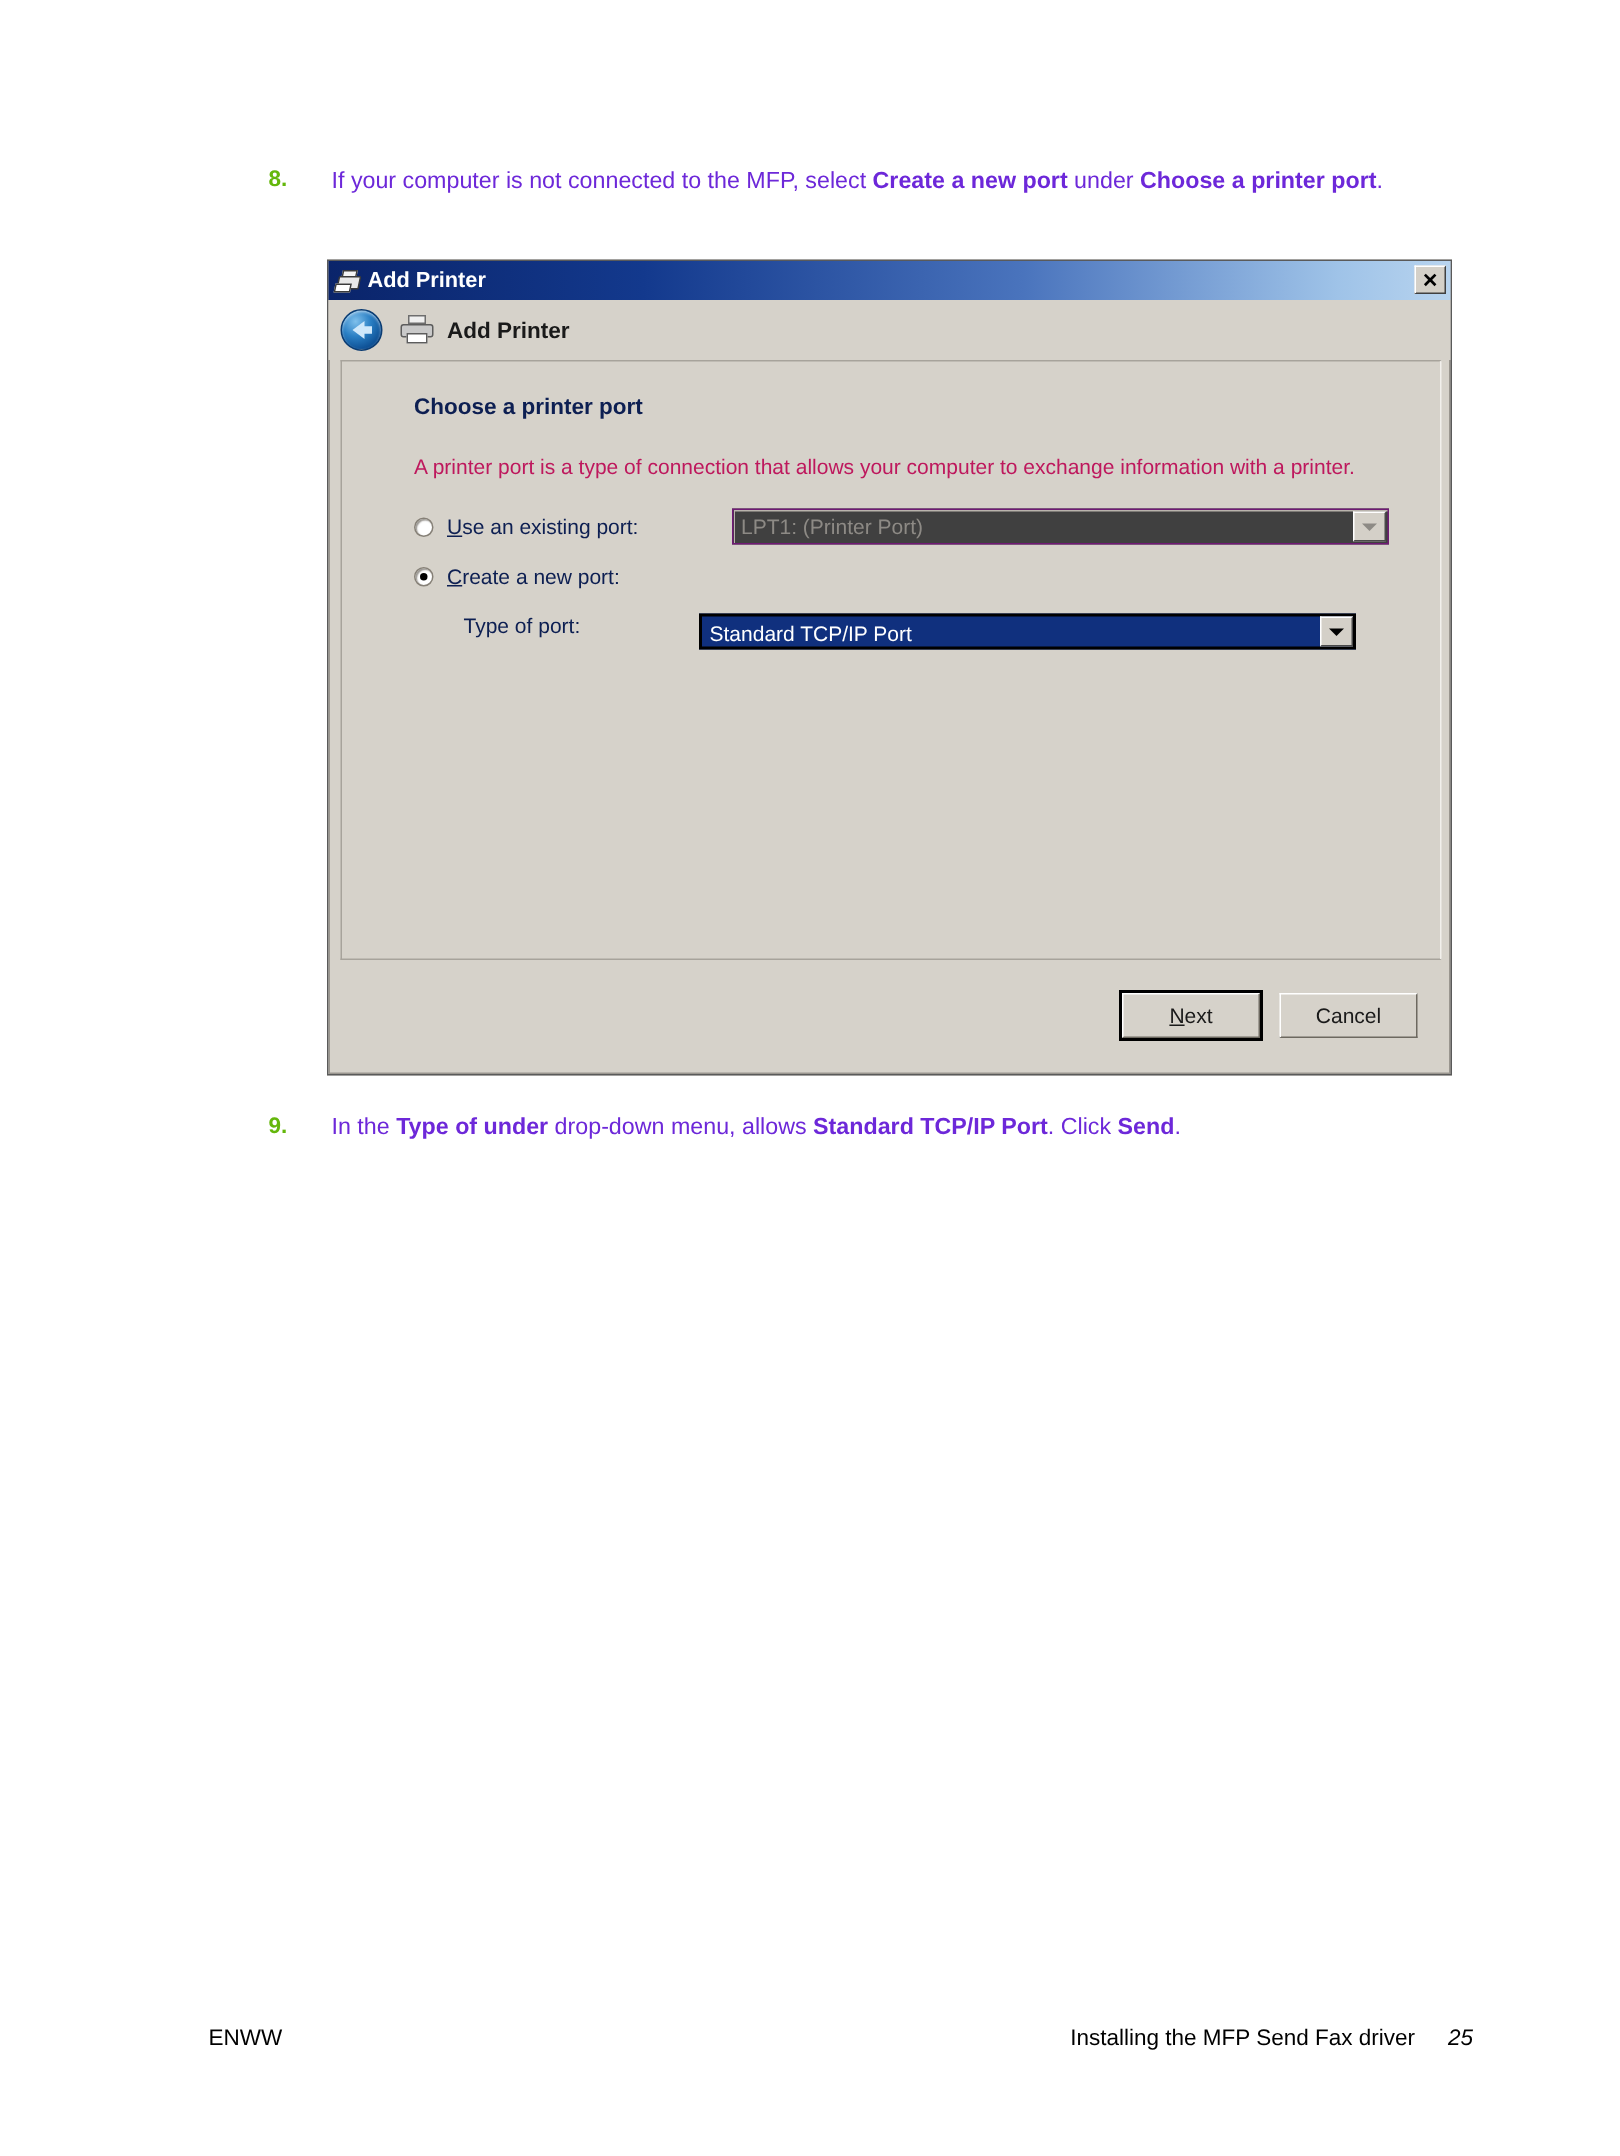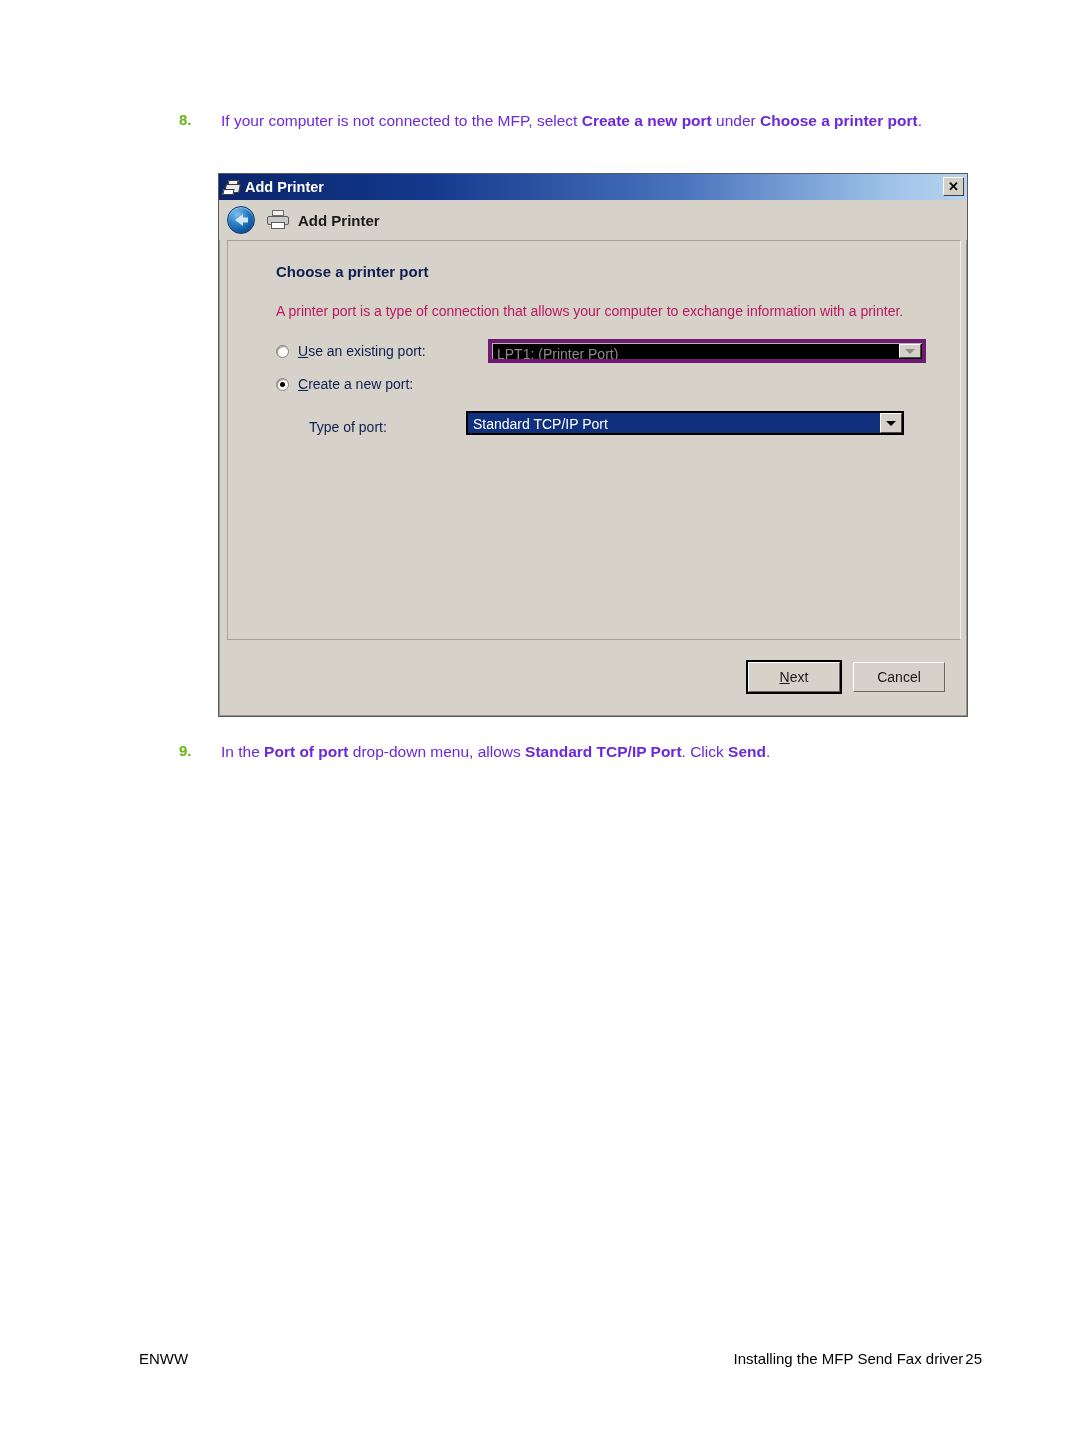--- a/index.html
+++ b/index.html
@@ -233,22 +233,22 @@
 
   .combo {
     width: 438px;
     height: 24px;
     box-sizing: border-box;
     display: flex;
     align-items: stretch;
     position: relative;
   }
   .combo.disabled {
-    background: #000000;
-    border: 4px solid #701a75;
+    background: #404040;
+    border: 1px solid #701a75;
     box-shadow: inset 1px 1px 0 #b9b4ac;
     justify-content: flex-end;
   }
   .combo.enabled {
     background: #10307e;
     border: 2px solid #000000;
   }
   .combo-text {
     flex: 1 1 auto;
     font-size: 14px;
@@ -277,21 +277,21 @@
   .arrow-tri {
     width: 0; height: 0;
     border-left: 5px solid transparent;
     border-right: 5px solid transparent;
   }
   .combo.disabled .arrow-tri { border-top: 5px solid #8d8a85; }
   .combo.enabled .arrow-tri { border-top: 5px solid #000000; }
 
   .typerow {
     display: flex;
-    align-items: flex-end;
+    align-items: flex-start;
     margin-left: 33px;
     height: 26px;
   }
   .typelabel {
     font-size: 14px;
     color: #0d1f52;
     width: 157px;
     flex: 0 0 157px;
   }
 
@@ -340,21 +340,21 @@
     margin-left: 41px;
   }
   .footer-right {
     position: absolute;
     right: 98px;
     top: 1350px;
     font-size: 15px;
     color: #000;
     white-space: nowrap;
   }
-  .footer-page { margin-left: 2px; }
+  .footer-page { margin-left: 22px; font-style: italic; }
 </style>
 </head>
 <body>
 
 <div class="step" id="step8">
   <div class="step-num">8.</div>
   <div class="step-text"><span>If your computer is not connected to the MFP, select </span><b>Create a new port</b><span> under </span><b>Choose a printer port</b><span>.</span></div>
 </div>
 
 <div class="dialog">
@@ -416,19 +416,19 @@
         <span>ext</span>
       </div>
     <div class="btn">
         <span>Cancel</span>
       </div>
   </div>
 </div>
 
 <div class="step" id="step9">
   <div class="step-num">9.</div>
-  <div class="step-text"><span>In the </span><b>Port of port</b><span> drop-down menu, allows </span><b>Standard TCP/IP Port</b><span>. Click </span><b>Send</b><span>.</span></div>
+  <div class="step-text"><span>In the </span><b>Type of under</b><span> drop-down menu, allows </span><b>Standard TCP/IP Port</b><span>. Click </span><b>Send</b><span>.</span></div>
 </div>
 
 <div class="footer-left">ENWW</div>
 <div class="footer-right">
   <span>Installing the MFP Send Fax driver</span><span class="footer-page">25</span>
 </div>
 
 </body></html>

